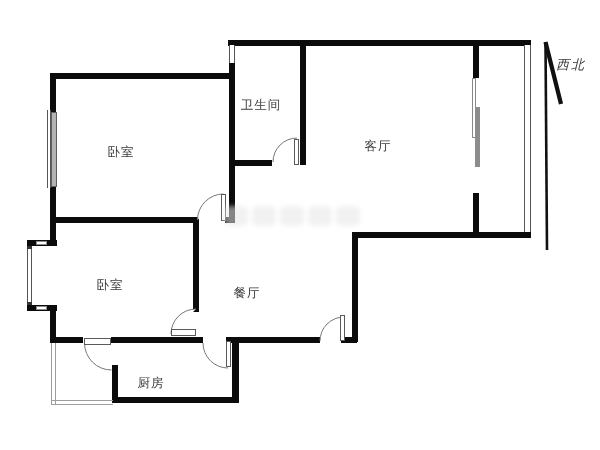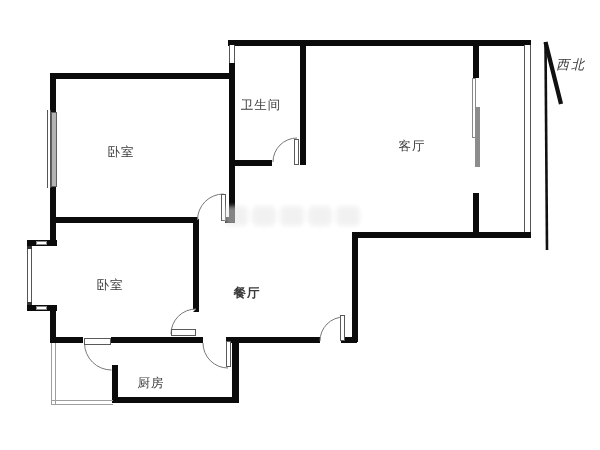--- a/index.html
+++ b/index.html
@@ -92,22 +92,22 @@
   <div class="panel" style="left:171px;top:329px;width:25px;height:7px;"></div>
   <div class="panel" style="left:83.5px;top:337.5px;width:27px;height:7px;"></div>
   <div class="panel" style="left:225.5px;top:341px;width:5px;height:26px;"></div>
   <div class="panel" style="left:339.5px;top:315px;width:5px;height:26px;"></div>
 
   <div class="panel" style="left:471.5px;top:78px;width:4px;height:60px;border-color:#888;"></div>
   <div style="position:absolute;left:475px;top:107px;width:4.5px;height:60px;background:var(--sliding_panel);"></div>
 
   <div class="room-label" style="left:121px;top:152px;">卧室</div>
   <div class="room-label" style="left:261px;top:105px;">卫生间</div>
-  <div class="room-label" style="left:378px;top:146px;margin-left:34px;">客厅</div>
+  <div class="room-label" style="left:378px;top:146px;">客厅</div>
   <div class="room-label" style="left:110px;top:285px;">卧室</div>
-  <div class="room-label" style="left:247px;top:293px;font-weight:bold;">餐厅</div>
+  <div class="room-label" style="left:247px;top:293px;">餐厅</div>
   <div class="room-label" style="left:151px;top:383px;">厨房</div>
 
   <div class="compass-label" style="left:556px;top:56px;font-style:italic;">西北</div>
 
   <div class="watermark"><i></i><i></i><i></i><i></i><i></i></div>
 
 </div>
 
 </body></html>

